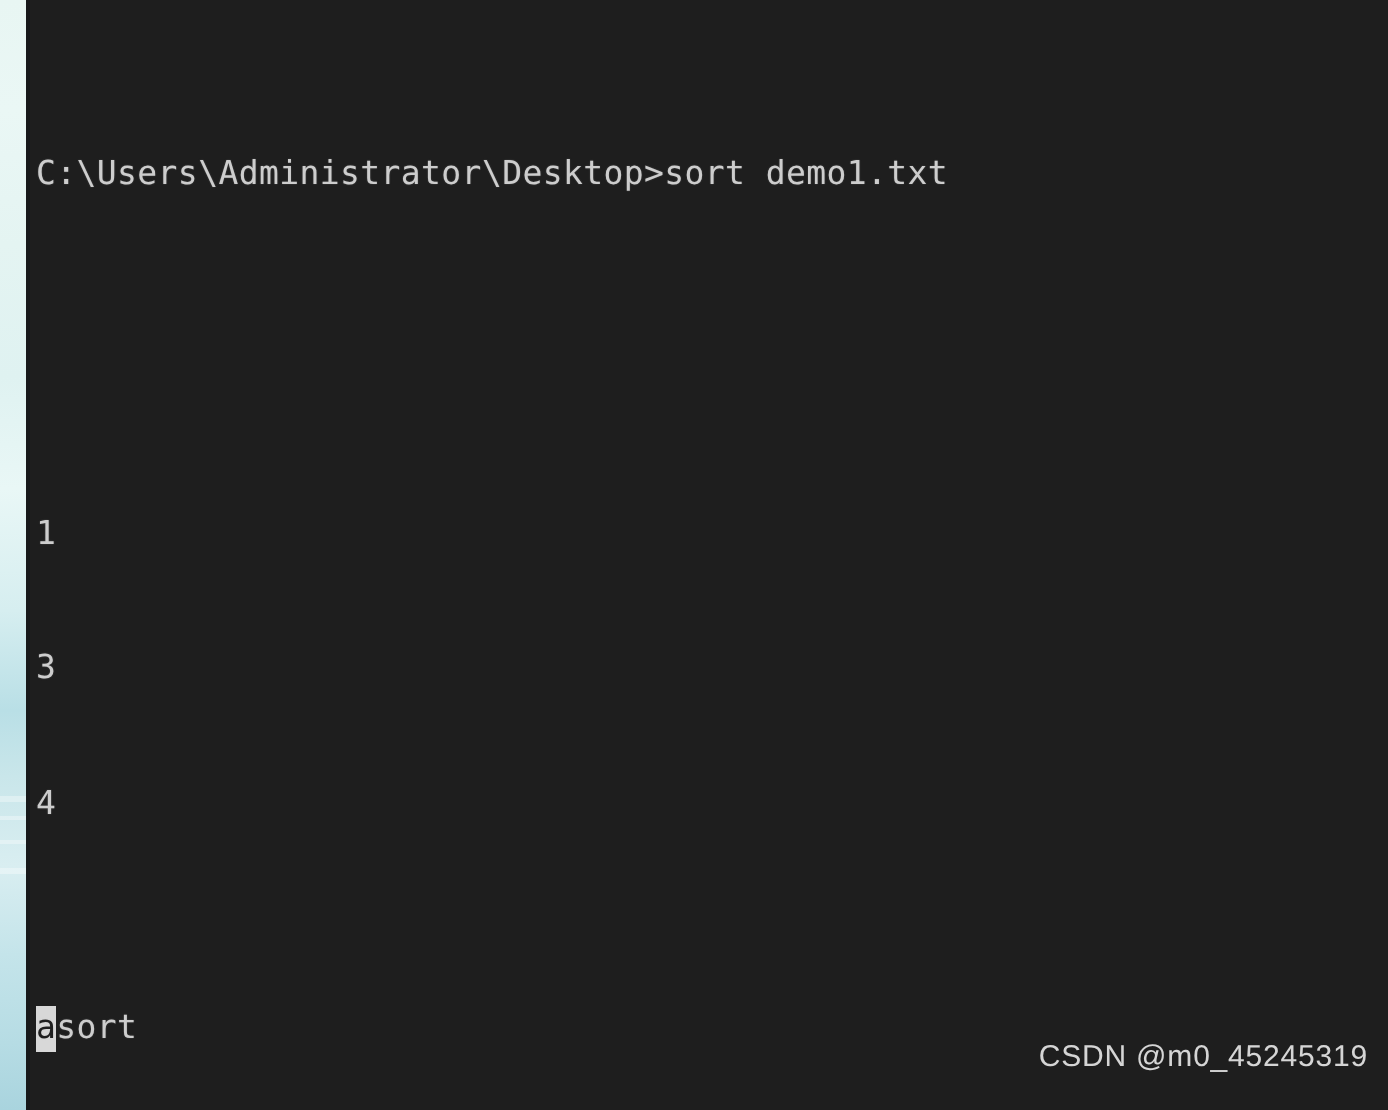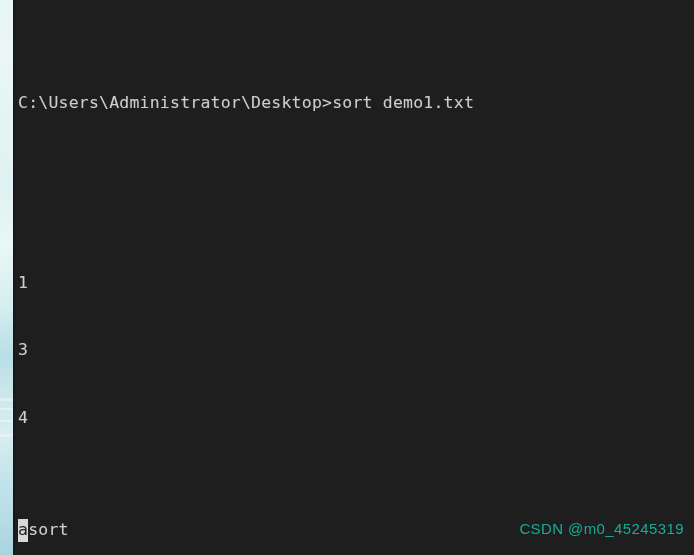--- a/index.html
+++ b/index.html
@@ -61,21 +61,21 @@
     top: 0;
     width: 2px;
     height: 555px;
     background: #16181a;
   }
 
   
   #console {
     position: absolute;
     left: 15px;
-    top: 16px;
+    top: 0;
     width: 679px;
     height: 411px;
     background: #1e1e1e;
   }
 
   #console-text {
     position: absolute;
     left: 3px;
     top: 8px;
     width: 672px;
@@ -99,21 +99,21 @@
     background: #d8d8d8;
     color: #1e1e1e;
     display: inline-block;
   }
 
   
   #watermark {
     position: absolute;
     right: 10px;
     bottom: 18px;
-    color: #14b8a6;
+    color: #e5e5e5;
     font-family: "Liberation Sans", sans-serif;
     font-size: 15px;
     letter-spacing: 0.4px;
     opacity: 0.92;
     white-space: nowrap;
   }
 </style>
 </head>
 <body>
 

